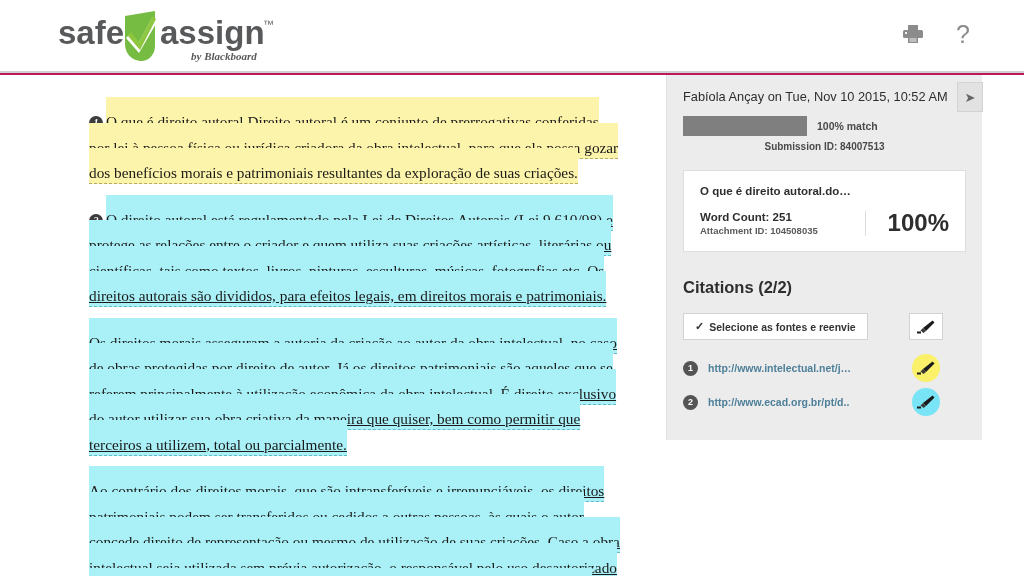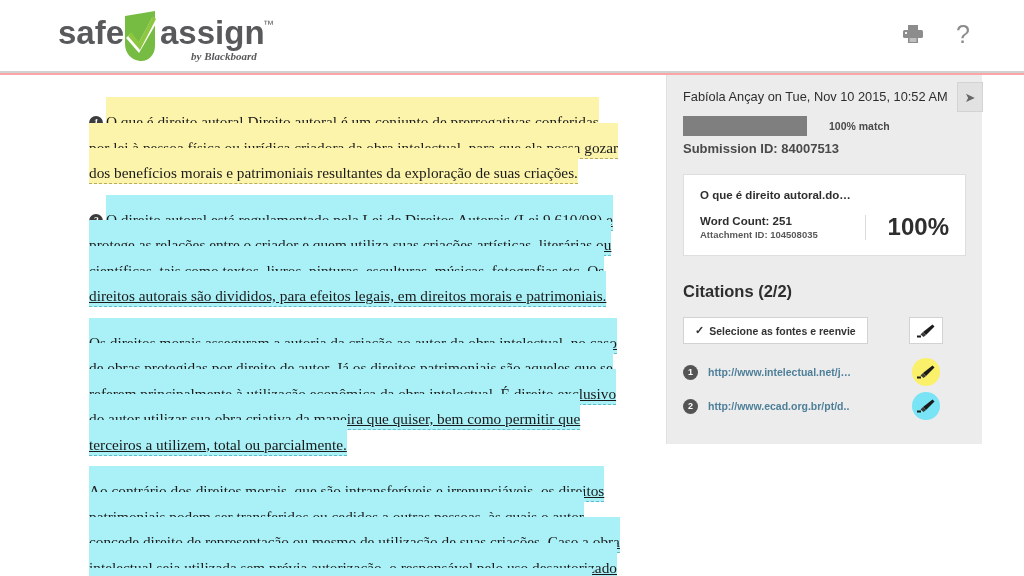--- a/index.html
+++ b/index.html
@@ -3,21 +3,21 @@
 <meta charset="utf-8">
 <style>
   * { box-sizing: border-box; }
   html, body {
     margin: 0; padding: 0;
     width: 1024px; height: 576px;
     background: #ffffff;
     font-family: "Liberation Sans", sans-serif;
     overflow: hidden;
   }
-  .page { position: relative; width: 1024px; height: 556px; background: #fca5a5; }
+  .page { position: relative; width: 1024px; height: 556px; background: #be185d; }
 
   
   .header {
     position: absolute; top: 0; left: 0;
     width: 1024px; height: 73px;
     background: #ffffff;
     border-bottom: 2px solid #cfd1d3;
   }
   .logo-wrap {
     position: absolute; left: 56px; top: 8px;
@@ -120,27 +120,27 @@
     font-size: 8.5px; font-weight: bold;
     letter-spacing: 0.4px;
     color: #7d7d7d;
     text-transform: uppercase;
     margin: 0 0 7px 0;
   }
   .sb-title {
     font-size: 12.8px; font-weight: normal;
     color: #2e2e2e; margin: 0 0 12px 0;
   }
-  .match-row { display: flex; align-items: center; gap: 22px; margin-bottom: 5px; }
+  .match-row { display: flex; align-items: center; gap: 10px; margin-bottom: 5px; }
   .match-bar {
     width: 124px; height: 20px;
     background: #7f7f7f;
   }
   .match-label { font-size: 10.5px; font-weight: bold; color: #4a4a4a; }
-  .sb-subid { font-size: 13px; font-weight: bold; color: #4a4a4a; margin: 0; }
+  .sb-subid { font-size: 10px; font-weight: bold; color: #4a4a4a; margin: 0; text-align: center; }
 
   .sb-card {
     margin: 18px 16px 0 16px;
     background: #ffffff;
     border: 1px solid #dedede;
     padding: 14px 16px 14px 16px;
   }
   .card-file {
     font-size: 11.5px; font-weight: bold; color: #2e2e2e;
     margin: 0 0 12px 0;

